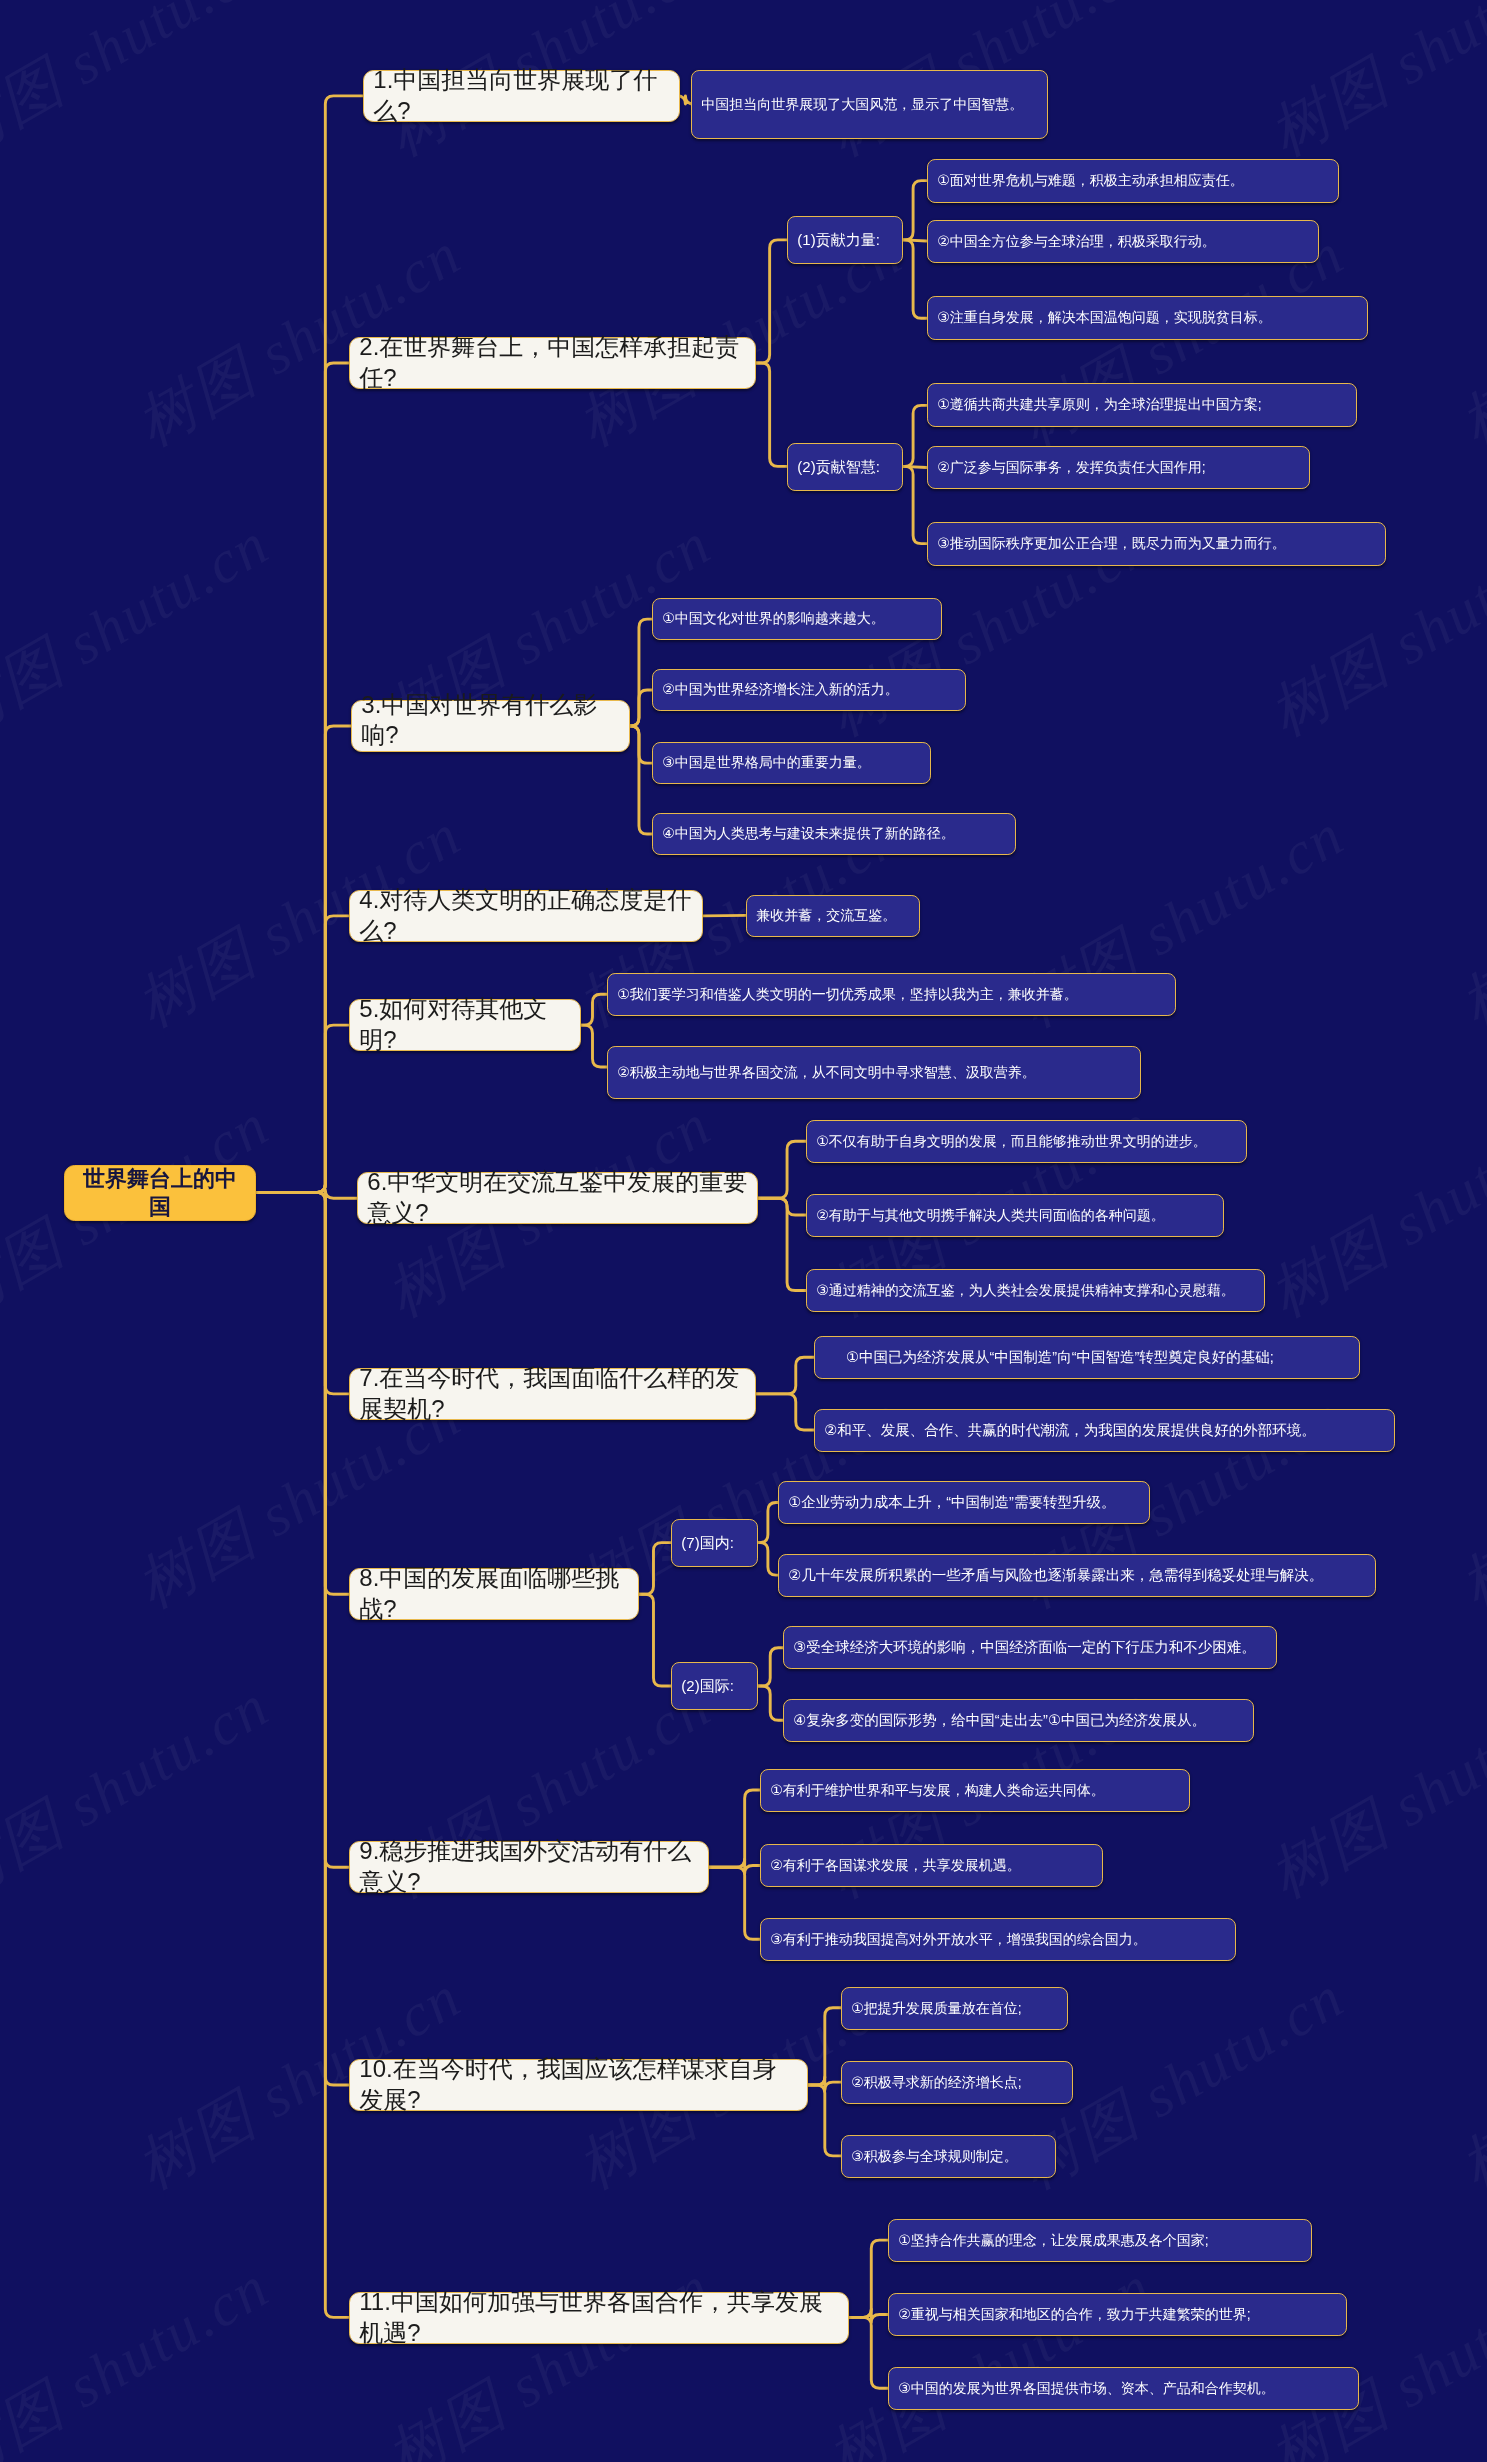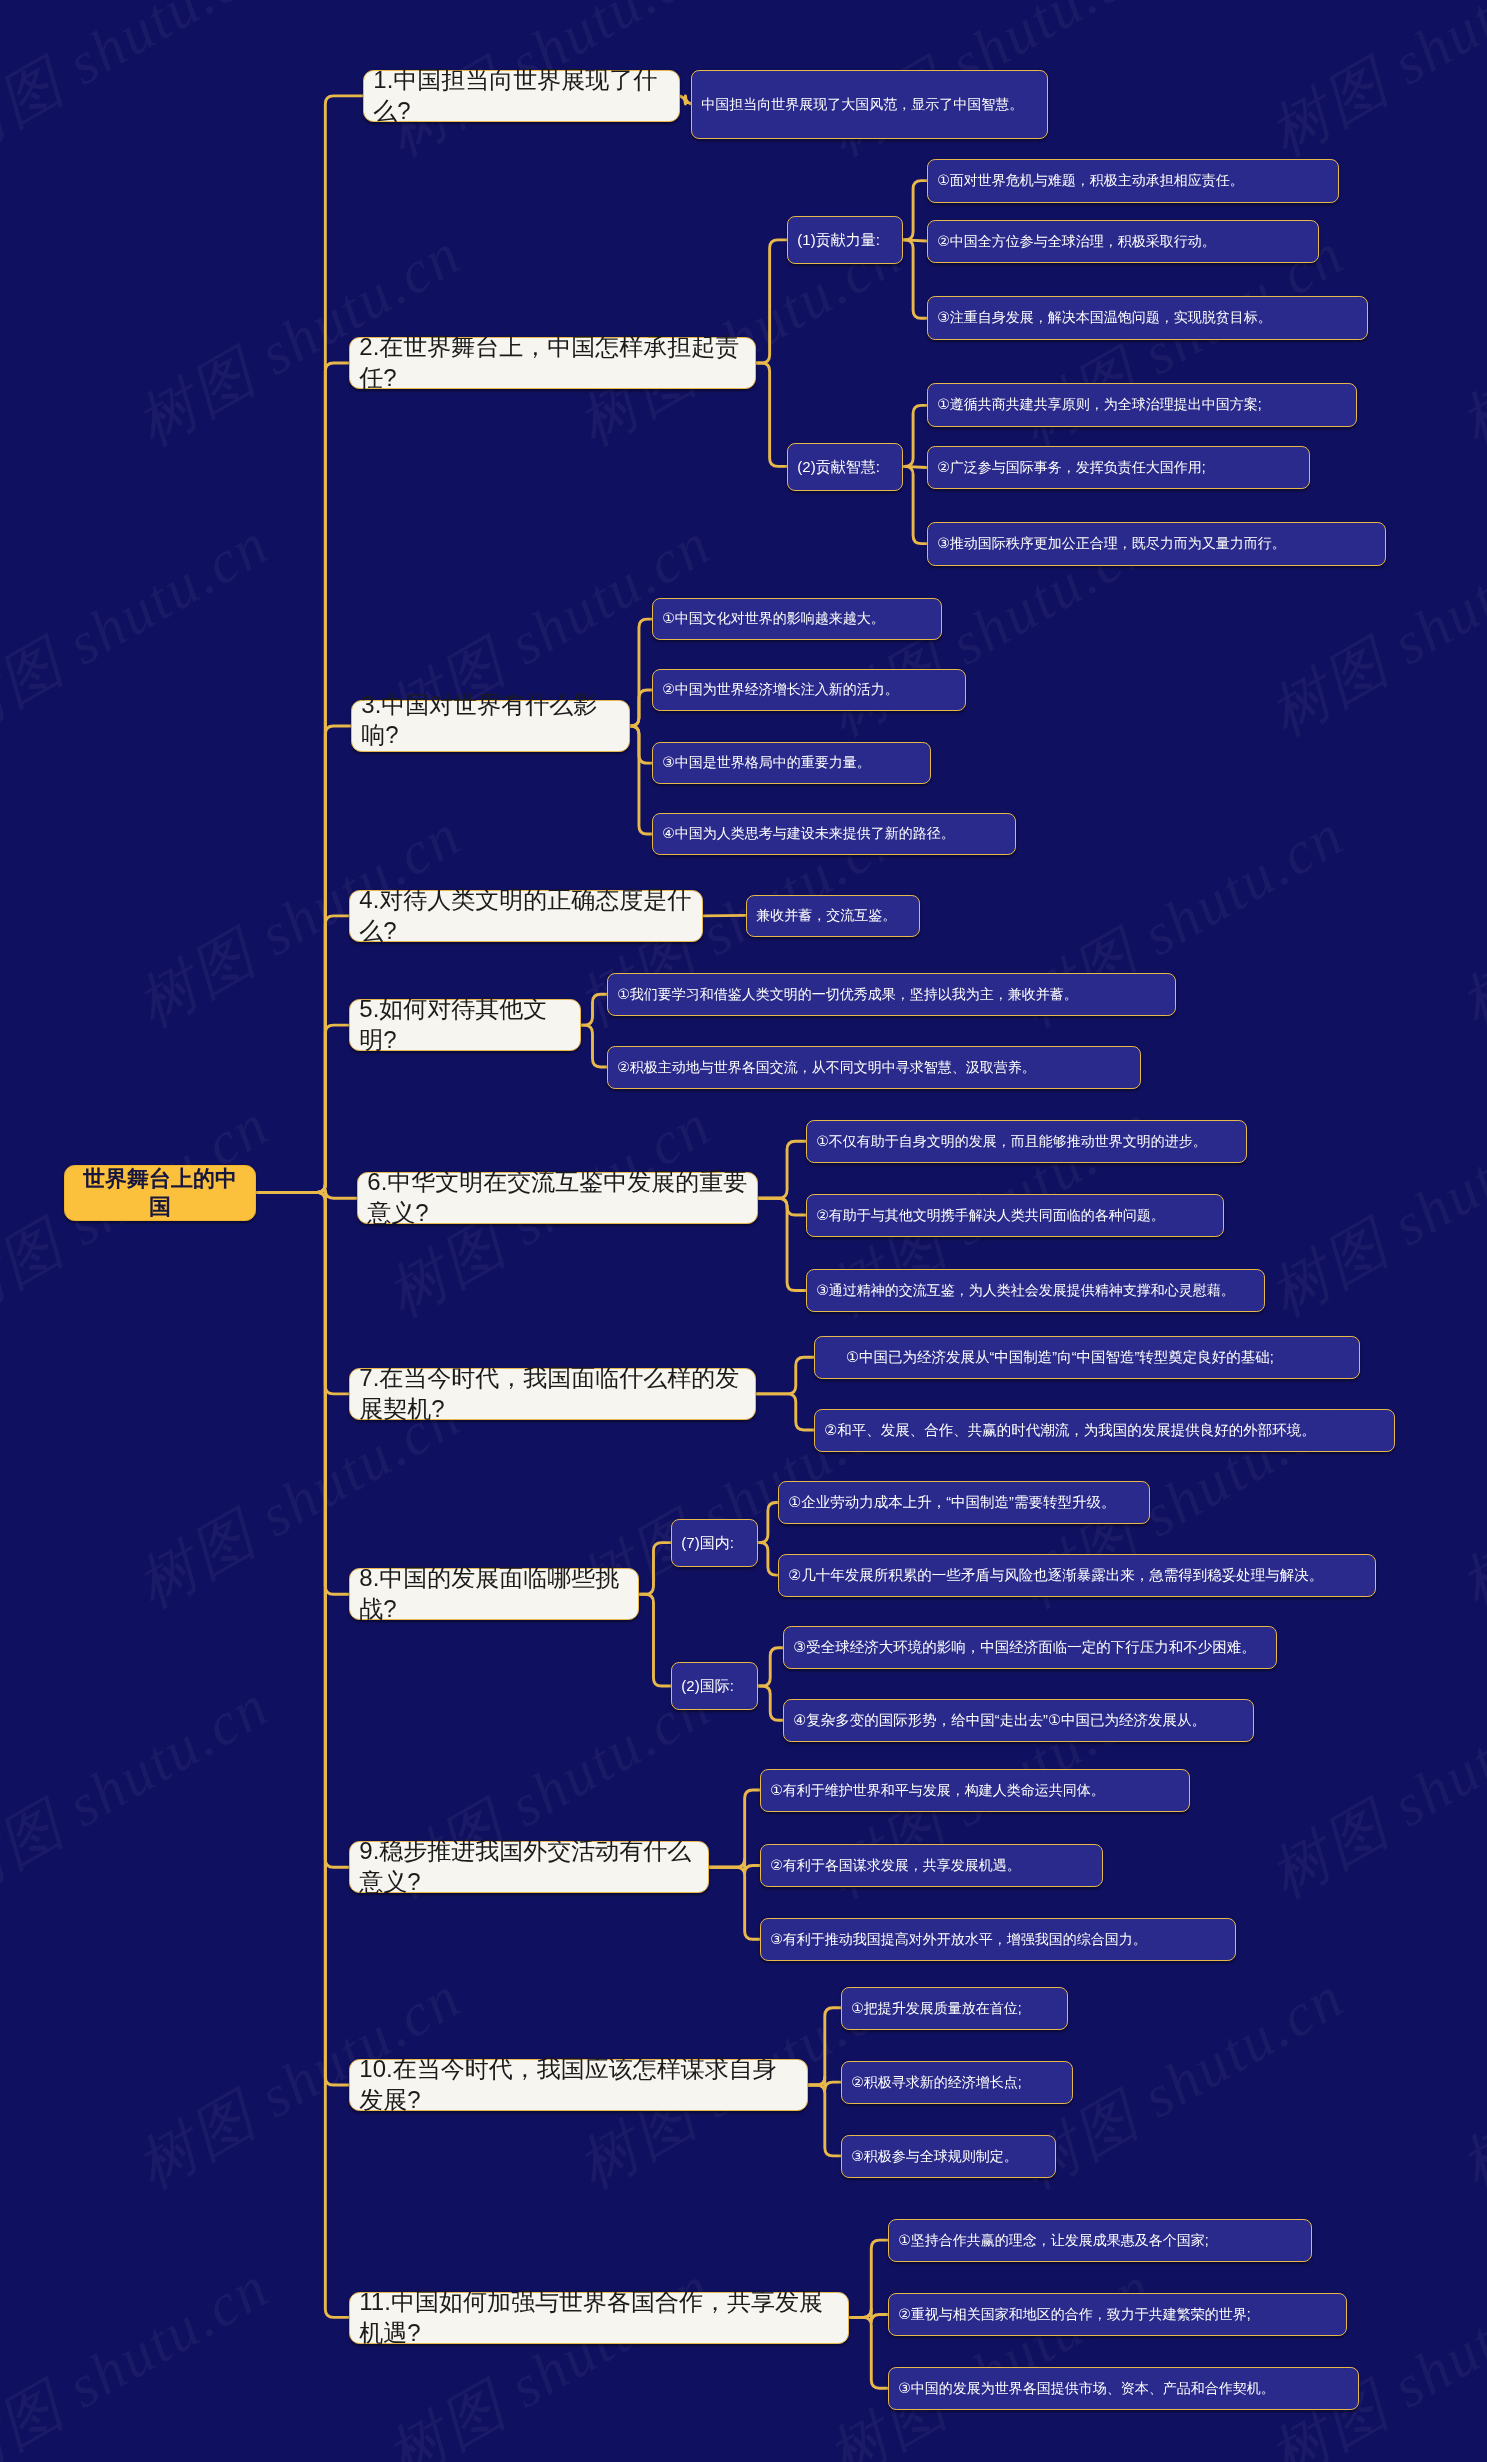--- a/index.html
+++ b/index.html
@@ -252,21 +252,21 @@
   <div class="node n-l2" style="left:746px; top:895px; width:174px; height:42px;">
     <span>兼收并蓄，交流互鉴。</span>
   </div>
 
   <div class="node n-l1" style="left:349px; top:999px; width:232px; height:52px;">
     <span>5.如何对待其他文明?</span>
   </div>
   <div class="node n-l2" style="left:607px; top:973px; width:569px; height:43px;">
     <span>①我们要学习和借鉴人类文明的一切优秀成果，坚持以我为主，兼收并蓄。</span>
   </div>
-  <div class="node n-l2" style="left:607px; top:1046px; width:534px; height:43px;">
+  <div class="node n-l2" style="left:607px; top:1046px; width:534px; height:53px;">
     <span>②积极主动地与世界各国交流，从不同文明中寻求智慧、汲取营养。</span>
   </div>
 
   <div class="node n-l1" style="left:357px; top:1172px; width:401px; height:52px;">
     <span>6.中华文明在交流互鉴中发展的重要意义?</span>
   </div>
   <div class="node n-l2" style="left:806px; top:1120px; width:441px; height:43px;">
     <span>①不仅有助于自身文明的发展，而且能够推动世界文明的进步。</span>
   </div>
   <div class="node n-l2" style="left:806px; top:1194px; width:418px; height:43px;">

